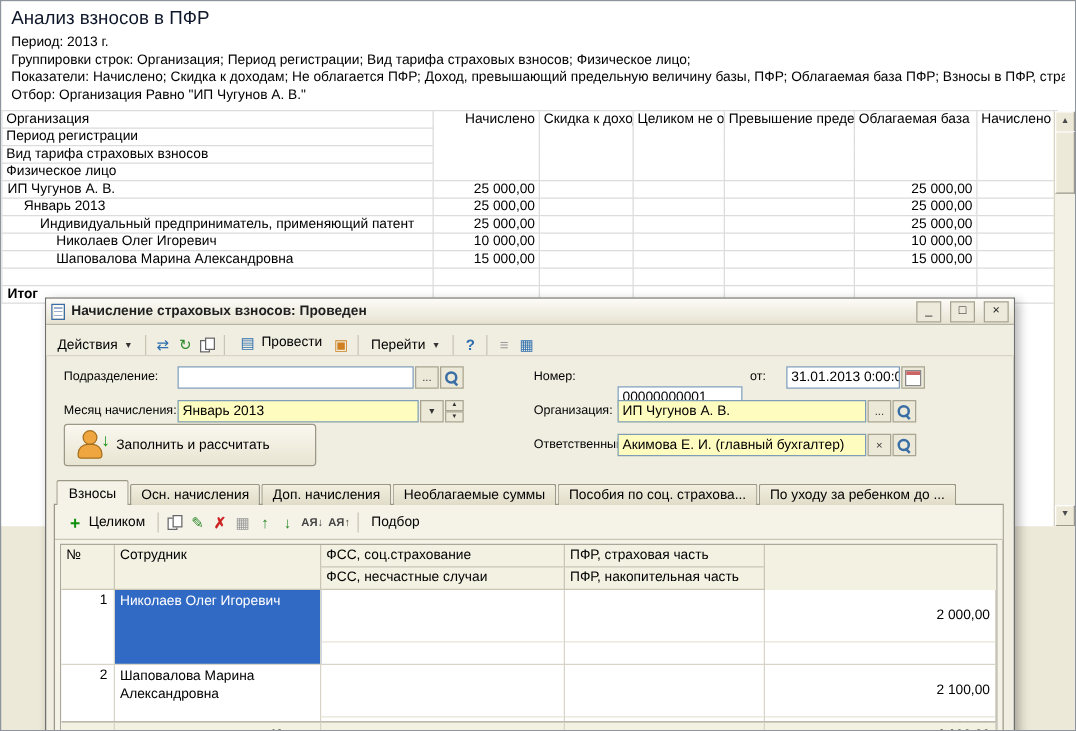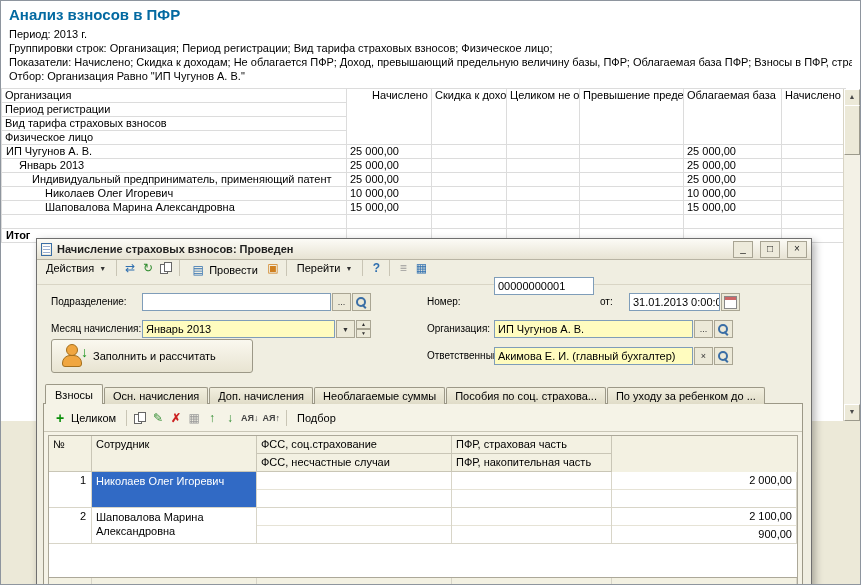--- a/index.html
+++ b/index.html
@@ -2,44 +2,44 @@
 <html><head>
 <meta charset="utf-8">
 <style>
   html,body{margin:0;padding:0;}
   body{font-family:"Liberation Sans",sans-serif;background:#C7C7C7;}
   .screen{position:relative;width:859px;height:583px;border:1px solid #8E959E;background:#ECE9D8;overflow:hidden;}
 
   
   .report{position:absolute;left:0;top:0;width:859px;height:420px;background:#fff;overflow:hidden;}
   .report-head{padding:5px 8px 0;}
-  .r-title{font-size:15px;font-weight:bold;color:#0369a1;margin-bottom:4px;white-space:nowrap;}
+  .r-title{font-size:15px;font-weight:normal;color:#0f172a;margin-bottom:4px;white-space:nowrap;}
   .r-line{font-size:11px;line-height:14px;color:#000;white-space:nowrap;overflow:hidden;}
   .rtable{border-collapse:collapse;table-layout:fixed;width:844px;margin-top:5px;}
   .rtable td{border:1px solid #DCDCDC;font-size:11px;padding:0 3px;height:13px;line-height:13px;overflow:hidden;white-space:nowrap;color:#000;}
   .gh-lab{background:#fff;}
   .num-h{white-space:normal;vertical-align:top;line-height:12px;height:auto;}
   .nh-right{text-align:right;}
-  .rval{text-align:left;}
+  .rval{text-align:right;}
   .bold{font-weight:bold;}
 
   
   .vscroll{position:absolute;right:0;top:88px;width:16px;height:332px;background:#F3F1E6;border-left:1px solid #D8D4C4;}
   .sb-btn{height:15px;background:#ECE9D8;border:1px solid;border-color:#FFF #9C9A8C #9C9A8C #FFF;font-size:7px;text-align:center;line-height:14px;color:#4A4A4A;}
   .sb-down{position:absolute;bottom:0;left:0;right:0;}
   .sb-thumb{position:absolute;top:16px;left:0;width:14px;height:48px;background:#ECE9D8;border:1px solid;border-color:#FFF #9C9A8C #9C9A8C #FFF;}
 
   
   .dialog{position:absolute;left:35px;top:237px;width:774px;height:400px;background:#F0EEE1;border:1px solid #6F6F6F;box-shadow:3px 3px 8px rgba(0,0,0,.3);}
   .d-titlebar{height:20px;background:linear-gradient(#FCFBF6,#E7E3D3);border-bottom:1px solid #B8B4A4;display:flex;align-items:center;padding:0 4px;gap:5px;}
   .doc-icon{width:11px;height:13px;background:#fff;border:1px solid #3A6EA5;box-sizing:border-box;background-image:repeating-linear-gradient(to bottom,transparent 0 2px,#9AAFD0 2px 3px);background-clip:content-box;padding:1px;}
   .d-title{font-size:11px;font-weight:bold;color:#1F1F1F;flex:1;white-space:nowrap;overflow:hidden;}
   .win-btn{width:18px;height:15px;border:1px solid #A8A493;background:#EDEADB;display:flex;align-items:center;justify-content:center;font-size:10px;line-height:1;margin-left:2px;color:#222;}
 
-  .d-toolbar{height:24px;display:flex;align-items:flex-start;padding:0 4px;gap:2px;border-bottom:1px solid #D9D5C5;background:#F0EEE1;}
+  .d-toolbar{height:24px;display:flex;align-items:flex-end;padding:0 4px;gap:2px;border-bottom:1px solid #D9D5C5;background:#F0EEE1;}
   .tb-btn{display:flex;align-items:center;gap:3px;font-size:11px;padding:2px 5px;color:#000;white-space:nowrap;}
   .tb-ic{width:16px;height:16px;display:flex;align-items:center;justify-content:center;font-size:12px;flex:0 0 auto;}
   .dd{font-size:7px;color:#333;margin-left:2px;}
   .sep{width:1px;background:#C9C5B5;height:16px;margin:0 3px;flex:0 0 auto;}
   .ic-blue{color:#2F6FAF;} .ic-green{color:#2E8B2E;} .ic-orange{color:#D08020;} .ic-red{color:#CC2222;font-weight:bold;} .ic-gray{color:#999;}
   .ic-help{color:#2F6FAF;font-weight:bold;font-size:12px;}
   .cpy{position:relative;width:12px;height:12px;}
   .cpy::before{content:"";position:absolute;left:0;top:2px;width:6px;height:8px;border:1px solid #666;background:#fff;}
   .cpy::after{content:"";position:absolute;left:4px;top:0;width:6px;height:8px;border:1px solid #666;background:#fff;}
 
@@ -77,21 +77,21 @@
   .g-header{display:grid;grid-template-columns:43px 165px 195px 160px 185px;background:#F3F1E2;}
   .gh-span{border-right:1px solid #C9C6B6;border-bottom:1px solid #C9C6B6;font-size:11px;padding:2px 4px;height:31px;}
   .gh-col{display:flex;flex-direction:column;border-right:1px solid #C9C6B6;border-bottom:1px solid #C9C6B6;font-size:11px;}
   .gh-col .t,.gh-col .b{height:17px;line-height:16px;padding:0 4px;overflow:hidden;white-space:nowrap;}
   .gh-col .t{border-bottom:1px solid #C9C6B6;}
   .g-row{display:grid;grid-template-columns:43px 165px 195px 160px 185px;min-height:34px;background:#fff;}
   .g-cell{border-right:1px solid #D8D5C8;border-bottom:1px solid #D8D5C8;font-size:11px;overflow:hidden;color:#000;}
   .g-num{text-align:right;padding:2px 5px;}
   .g-emp{padding:2px 4px;line-height:14px;white-space:normal;}
   .g-emp.sel{background:#316AC5;color:#fff;}
-  .g-val .v1,.g-val .v2{height:17px;line-height:17px;text-align:right;padding:0 4px;white-space:nowrap;}
+  .g-val .v1,.g-val .v2{height:17px;line-height:17px;text-align:right;padding:0 4px;white-space:nowrap;margin-top:12px;}
   .g-val .v2{border-top:1px solid #E6E3D6;}
   .g-total{position:absolute;top:141px;left:0;display:grid;grid-template-columns:43px 165px 195px 160px 185px;height:24px;background:#F3F1E2;border-top:1px solid #ACA899;font-weight:bold;}
   .gt{font-size:11px;padding:4px 4px 0;border-right:1px solid #D8D5C8;overflow:hidden;white-space:nowrap;}
   .gt-r{text-align:right;}
 </style>
 </head>
 <body>
 
 <div class="screen">
 
@@ -258,21 +258,21 @@
     <div class="fld" style="left:105px;top:81px;width:229px">
       <div class="fbox req">Январь 2013</div>
       <div class="fbtn" style="font-size:7px">▼</div>
       <div class="spin">
         <div class="sp">▲</div>
         <div class="sp">▼</div>
       </div>
     </div>
 
     <div class="lbl" style="left:390px;top:57px">Номер:</div>
-    <div class="fld" style="left:457px;top:38px;width:100px">
+    <div class="fld" style="left:457px;top:70px;width:100px">
       <div class="fbox">00000000001</div>
     </div>
     <div class="lbl" style="left:563px;top:57px">от:</div>
     <div class="fld" style="left:592px;top:54px;width:111px">
       <div class="fbox">31.01.2013 0:00:00</div>
       <div class="fbtn">
           <span class="cal"></span>
         </div>
     </div>
 

